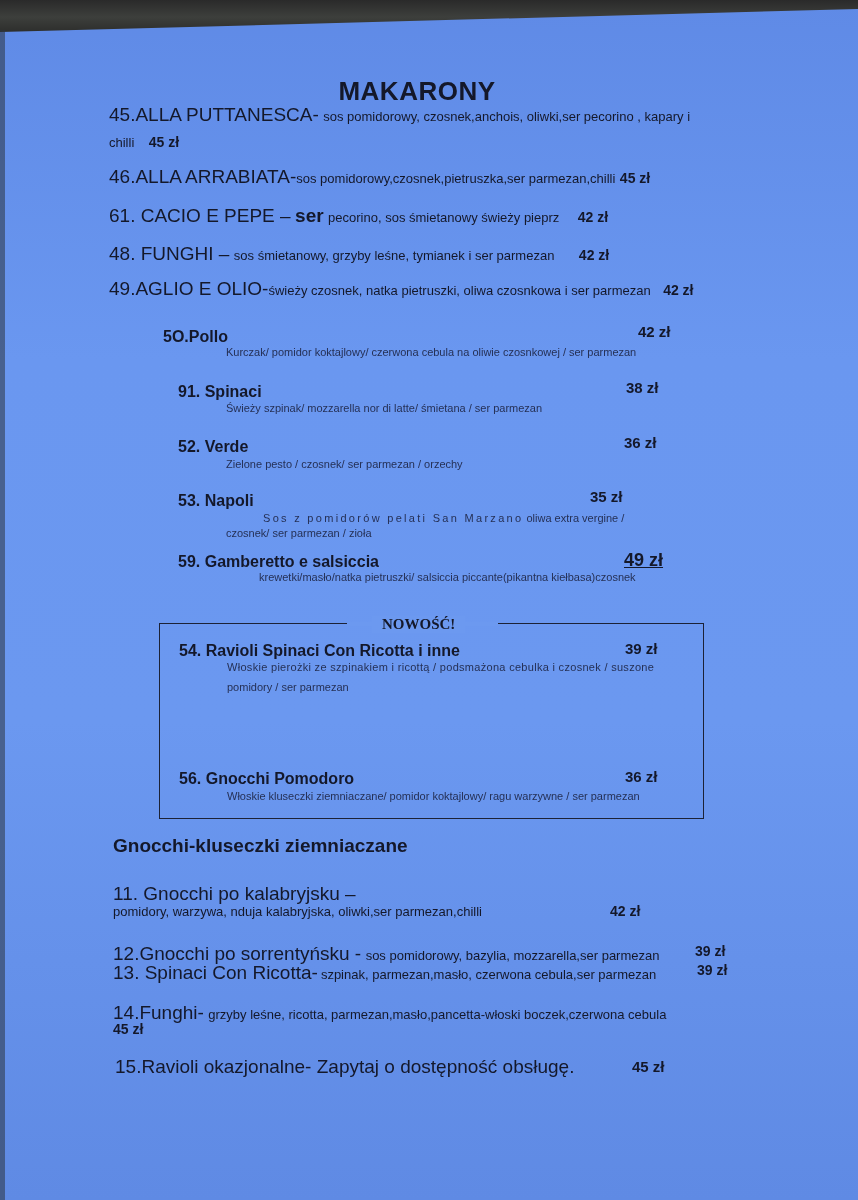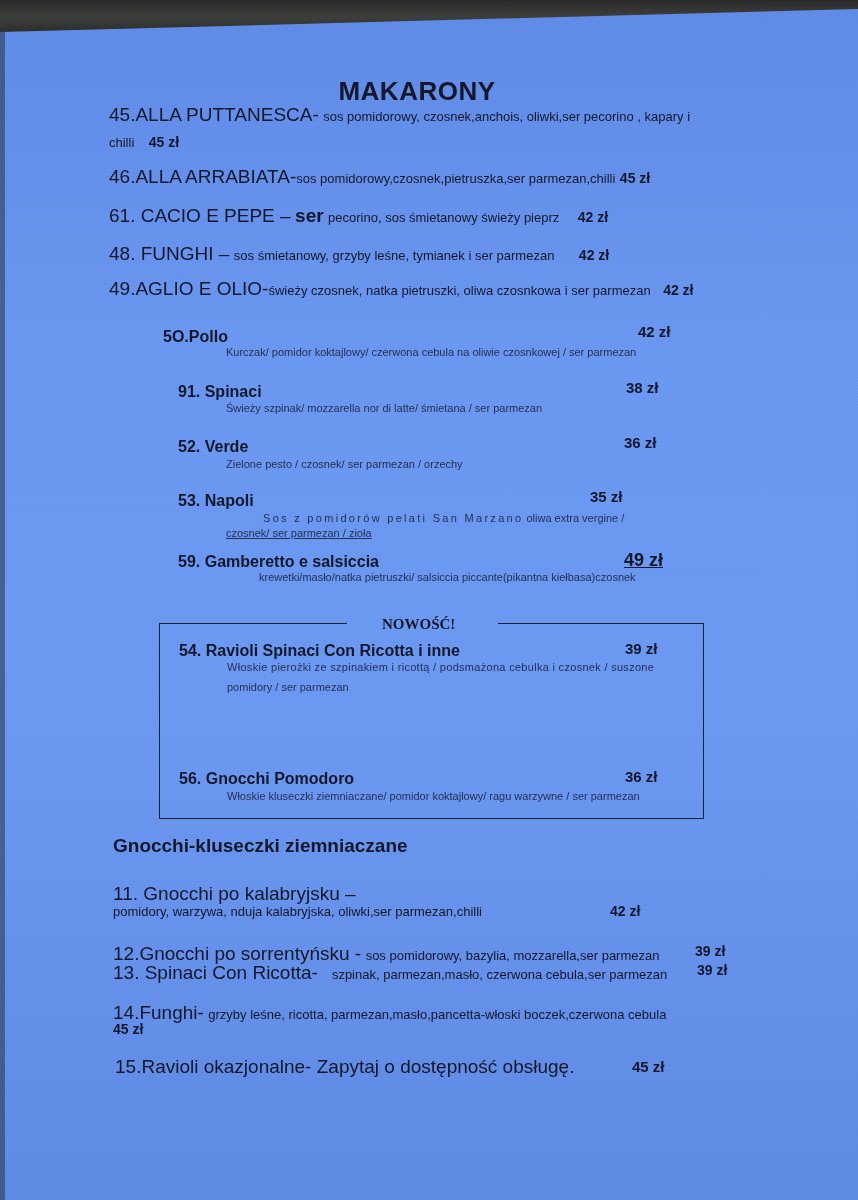--- a/index.html
+++ b/index.html
@@ -85,21 +85,21 @@
 <div class="abs iname" style="left:178px; top:438px;">52. Verde</div>
 <div class="abs price" style="left:624px; top:434px; font-size:15px;">36 zł</div>
 <div class="abs idesc" style="left:178px; top:458px;">Zielone pesto / czosnek/ ser parmezan / orzechy</div>
 
 <div class="abs iname" style="left:178px; top:492px;">53. Napoli</div>
 <div class="abs price" style="left:590px; top:488px; font-size:15px;">35 zł</div>
 <div class="abs idesc" style="left:178px; top:512px;margin-left:37px;">
   <span class="spaced">Sos z pomidorów pelati San Marzano</span>
   <span>oliwa extra vergine /</span>
 </div>
-<div class="abs idesc" style="left:178px; top:527px;text-decoration:underline;">czosnek/ ser parmezan / zioła</div>
+<div class="abs idesc" style="left:178px; top:527px;">czosnek/ ser parmezan / zioła</div>
 
 <div class="abs iname" style="left:178px; top:553px;">59. Gamberetto e salsiccia</div>
 <div class="abs price" style="left:624px; top:550px; font-size:18px;text-decoration:underline;">49 zł</div>
 <div class="abs idesc" style="left:178px; top:571px;margin-left:33px;">krewetki/masło/natka pietruszki/ salsiccia piccante(pikantna kiełbasa)czosnek</div>
 
 <div class="box"></div>
 <div class="box-gap" style="left:347px; width:151px;"></div>
 <div class="abs nowosc">NOWOŚĆ!</div>
 
 <div class="abs iname" style="left:179px; top:642px;">54. Ravioli Spinaci Con Ricotta i inne</div>
@@ -117,21 +117,21 @@
 <div class="abs sm" style="left:113px; top:904px;">pomidory, warzywa, nduja kalabryjska, oliwki,ser parmezan,chilli</div>
 <div class="abs price" style="left:610px; top:903px;">42 zł</div>
 
 <div class="abs" style="left:113px; top:943px;">
   <span class="big">12.Gnocchi po sorrentyńsku -</span>
   <span class="sm">sos pomidorowy, bazylia, mozzarella,ser parmezan</span>
 </div>
 <div class="abs price" style="left:695px; top:943px;">39 zł</div>
 
 <div class="abs" style="left:113px; top:962px;">
-  <span class="big">13. Spinaci Con Ricotta-</span><span class="sm" style="margin-left:14px;">szpinak, parmezan,masło, czerwona cebula,ser parmezan</span>
+  <span class="big">13. Spinaci Con Ricotta-</span><span class="sm" style="margin-left:3px;">szpinak, parmezan,masło, czerwona cebula,ser parmezan</span>
 </div>
 <div class="abs price" style="left:697px; top:962px;">39 zł</div>
 
 <div class="abs" style="left:113px; top:1002px;">
   <span class="big">14.Funghi-</span>
   <span class="sm">grzyby leśne, ricotta, parmezan,masło,pancetta-włoski boczek,czerwona cebula</span>
 </div>
 <div class="abs price" style="left:113px; top:1021px;">45 zł</div>
 
 <div class="abs big" style="left:115px; top:1056px;">15.Ravioli okazjonalne- Zapytaj o dostępność obsługę.</div>

